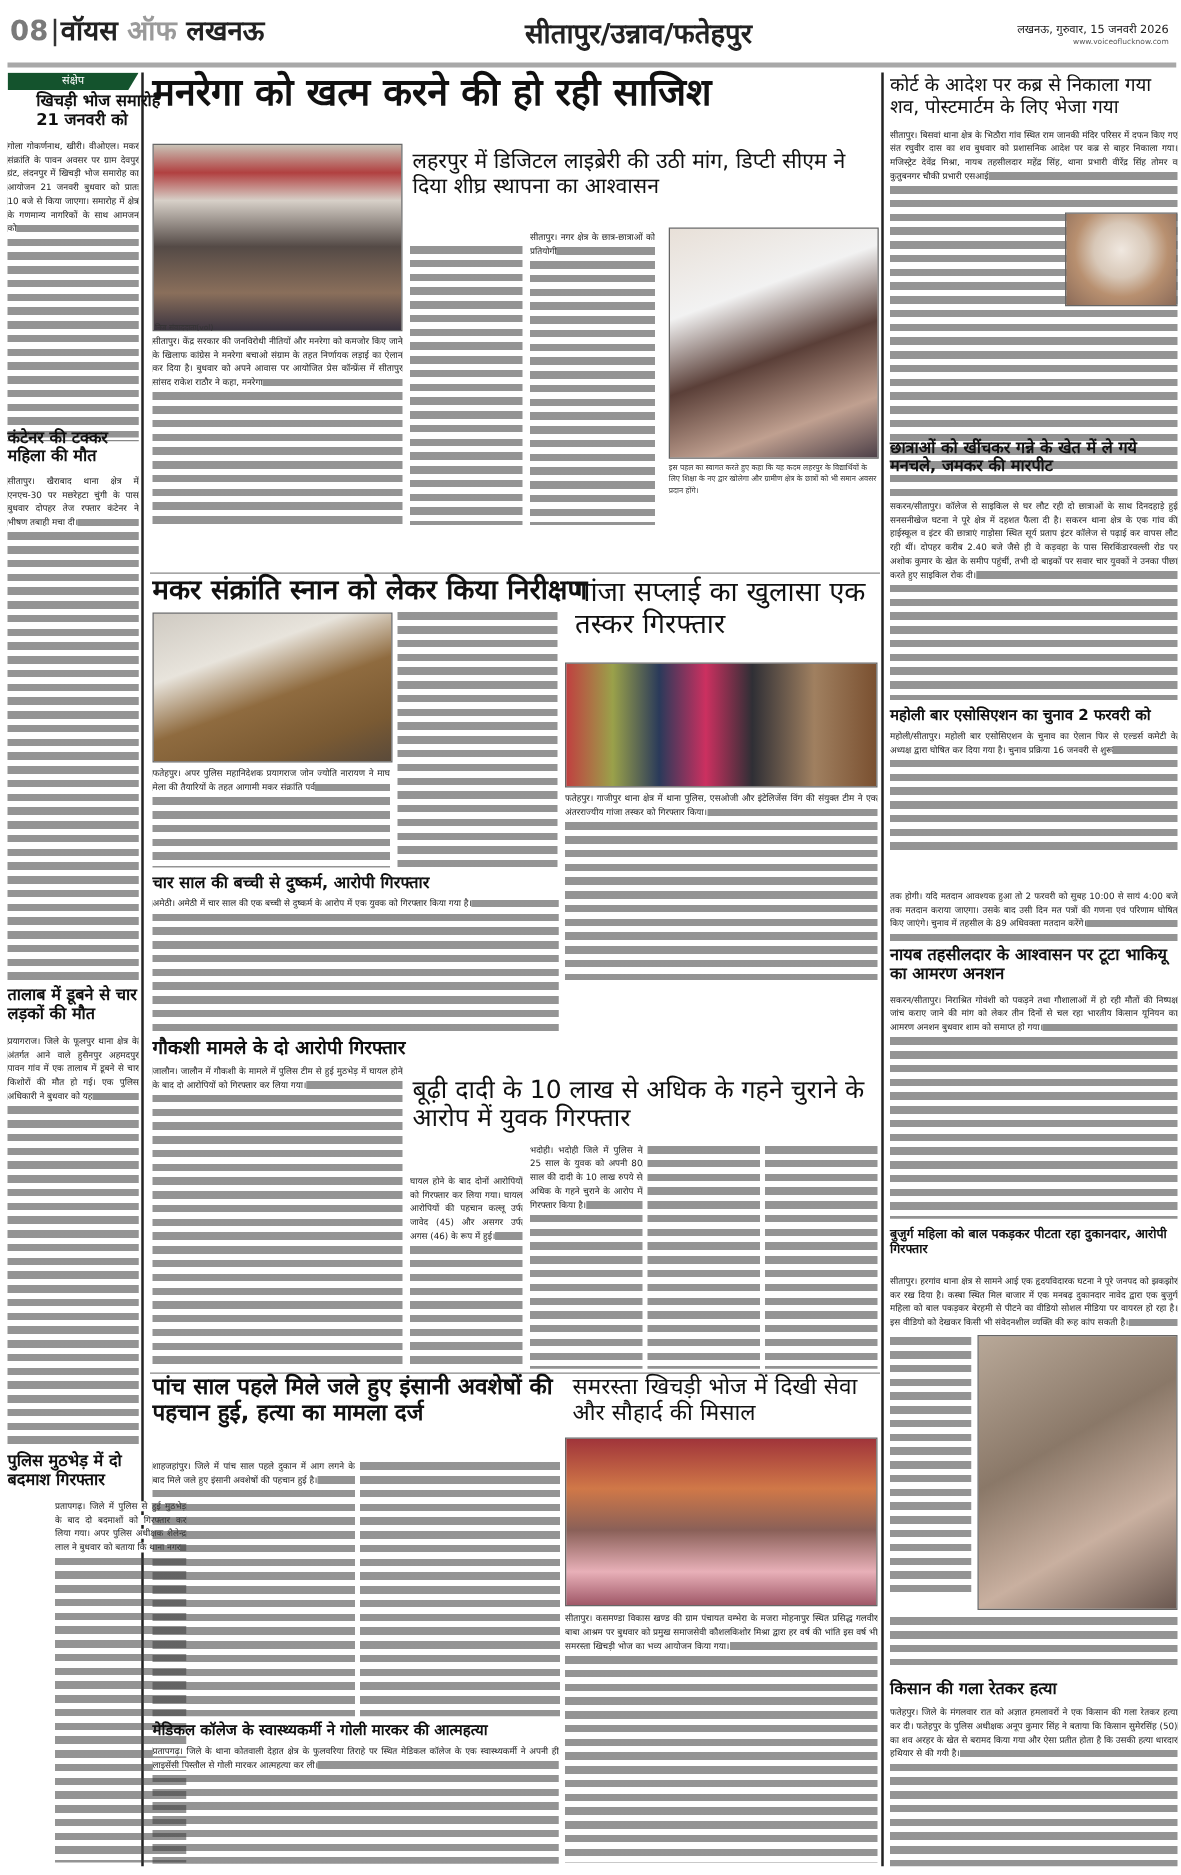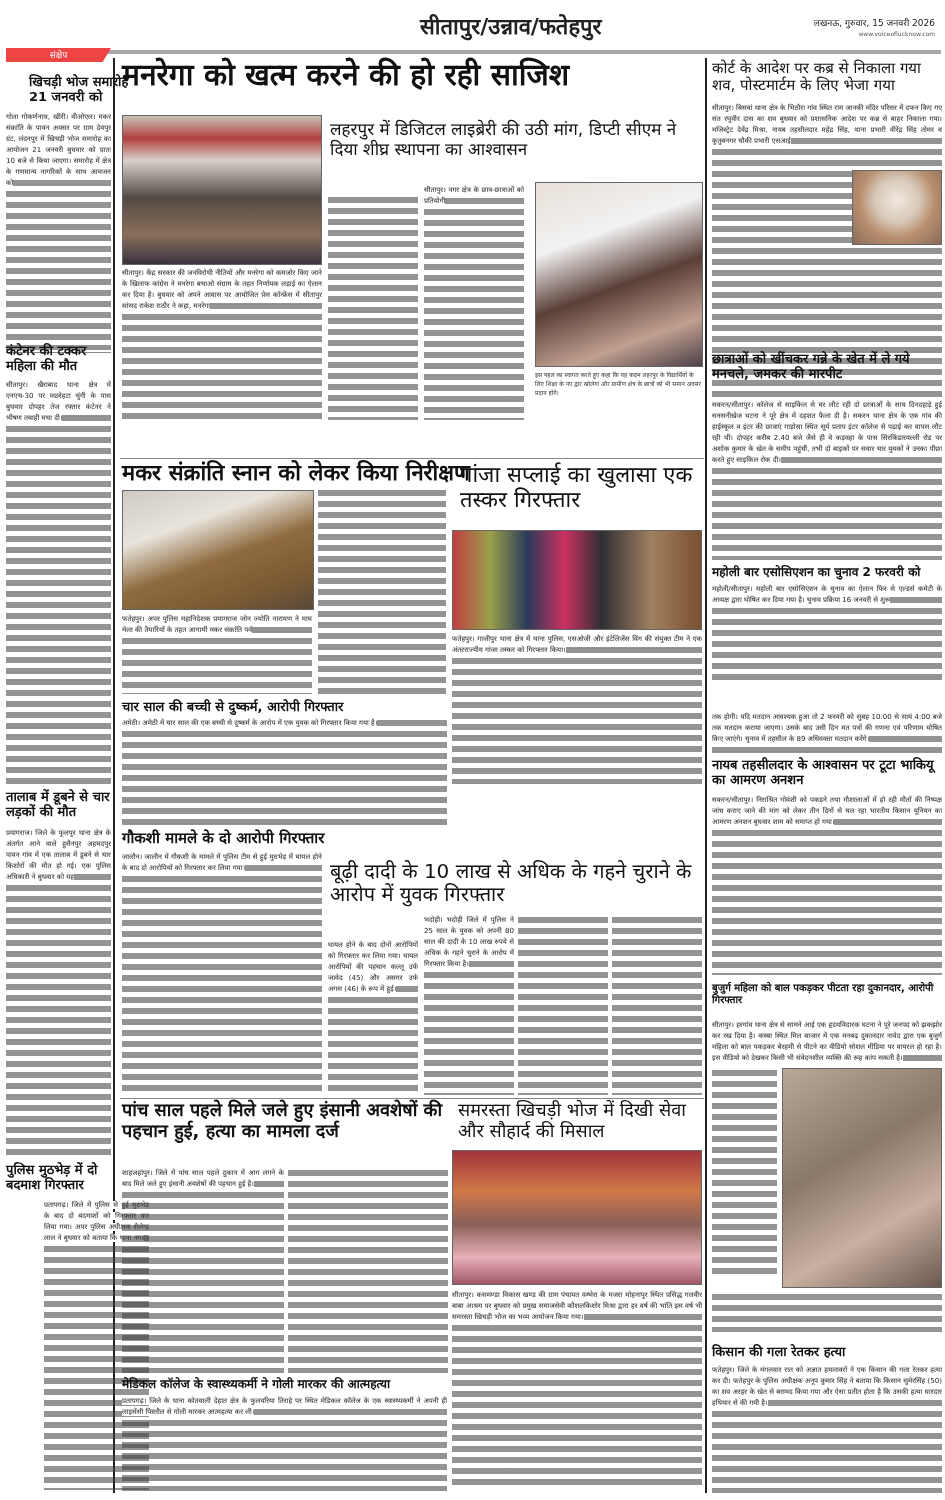--- a/index.html
+++ b/index.html
@@ -28,26 +28,31 @@
   .body-text .lead { color:#222; background:#fff; }
   .photo { background: linear-gradient(135deg,#7b6a5e 0%,#a89282 35%,#5d5a66 60%,#3b3a40 100%); border: 1px solid #666; }
   .photo.crowd { background: linear-gradient(180deg,#c9c2b6 0%,#b14040 15%,#d7d0c8 30%,#544a46 55%,#8a6f5b 80%,#3b3440 100%); }
   .photo.police { background: linear-gradient(160deg,#cfcac2 0%,#e8e4dc 30%,#8f6b3f 55%,#7a5a33 80%,#5a4a3a 100%); }
   .photo.arrest { background: linear-gradient(90deg,#c04040 0%,#9aa14a 15%,#2a3a5a 30%,#cc3060 45%,#2f2f35 60%,#a08060 80%,#7a5030 100%); }
   .photo.official { background: linear-gradient(160deg,#e8e0d8 0%,#f2f2f2 30%,#5a3f38 55%,#c0a090 80%,#4d4048 100%); }
   .photo.saint { background: radial-gradient(circle at 50% 40%,#f0e8e0 0%,#d8c8b8 35%,#b89070 60%,#8a6a58 100%); }
   .photo.event { background: linear-gradient(180deg,#a0343a 0%,#d07848 30%,#8a6058 55%,#e8b0b8 80%,#a05868 100%); }
   .photo.woman { background: linear-gradient(150deg,#b8a898 0%,#8a7868 40%,#c9b0a0 70%,#6a5850 100%); }
   .caption { font-size: 6px; color:#333; }
-  .sankshep { left: 6px; top: 48px; width: 105px; height: 14px; background: #ef4444; color:#fff; font-size: 9px; text-align:center; line-height:14px; clip-path: polygon(0 0,100% 0,92% 100%,0 100%); }
+  .sankshep { left: 6px; top: 58px; width: 105px; height: 14px; background: #14532d; color:#fff; font-size: 9px; text-align:center; line-height:14px; clip-path: polygon(0 0,100% 0,92% 100%,0 100%); }
 </style>
 </head>
 <body>
 
 <div class="abs masthead">
+  <div class="abs mh-left">
+    <span class="mh-pg">08</span><span class="mh-sep"></span><span class="mh-voice">वॉयस</span>
+    <span class="mh-of">ऑफ</span>
+    <span class="mh-voice">लखनऊ</span>
+  </div>
   <div class="abs mh-center">सीतापुर/उन्नाव/फतेहपुर</div>
   <div class="abs mh-date">लखनऊ, गुरुवार, 15 जनवरी 2026</div>
   <div class="abs mh-url">www.voiceoflucknow.com</div>
 </div>
 <div class="abs rule-top"></div>
 
 <div class="abs vline" style="left:113px; top:58px; height:1435px;"></div>
 <div class="abs vline" style="left:705px; top:58px; height:1435px;"></div>
 
 <div class="abs sankshep">संक्षेप</div>

